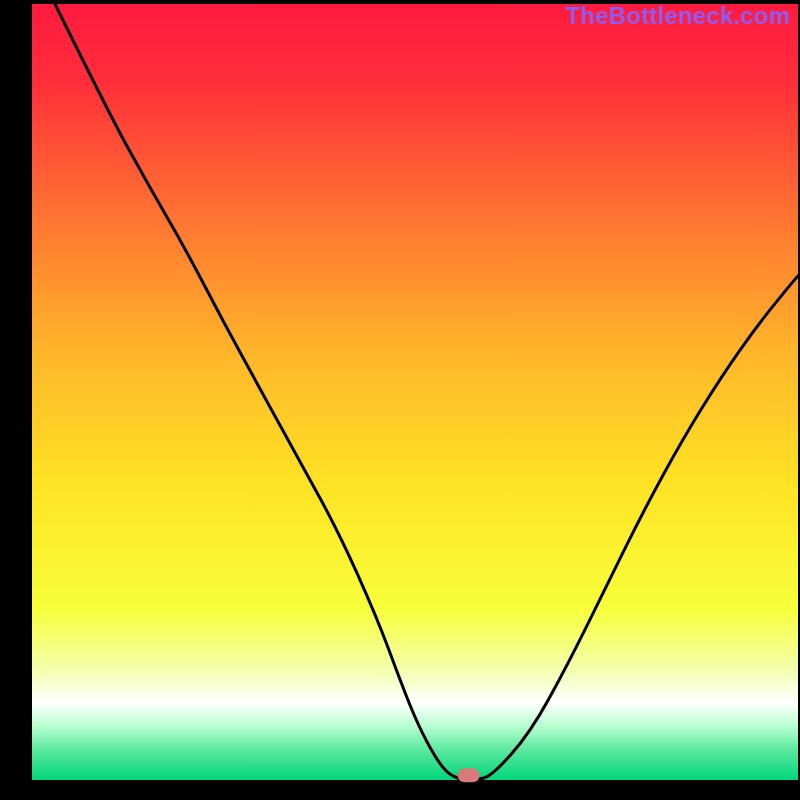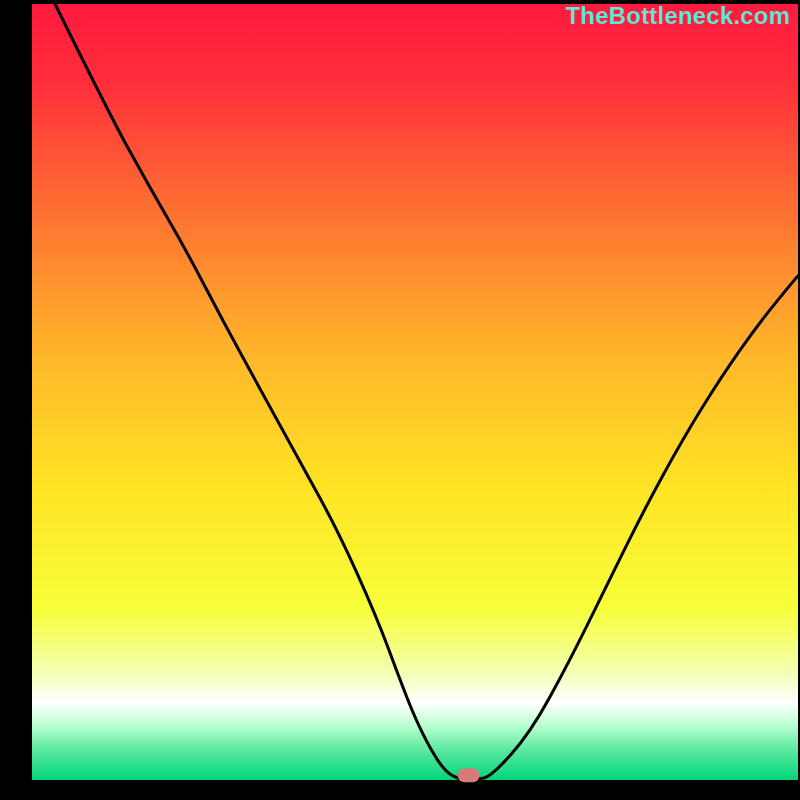--- a/index.html
+++ b/index.html
@@ -18,21 +18,21 @@
   svg {
     display: block;
   }
   .watermark {
     position: absolute;
     top: 2px;
     right: 10px;
     font-family: Arial, Helvetica, sans-serif;
     font-size: 24px;
     font-weight: 600;
-    color: #5eead4;
+    color: #8b5cf6;
     letter-spacing: 0.2px;
     user-select: none;
   }
 </style>
 </head>
 <body>
 
 <div class="chart-wrap">
   <svg id="svg-chart" width="800" height="800" viewBox="0 0 800 800">
       <defs>

